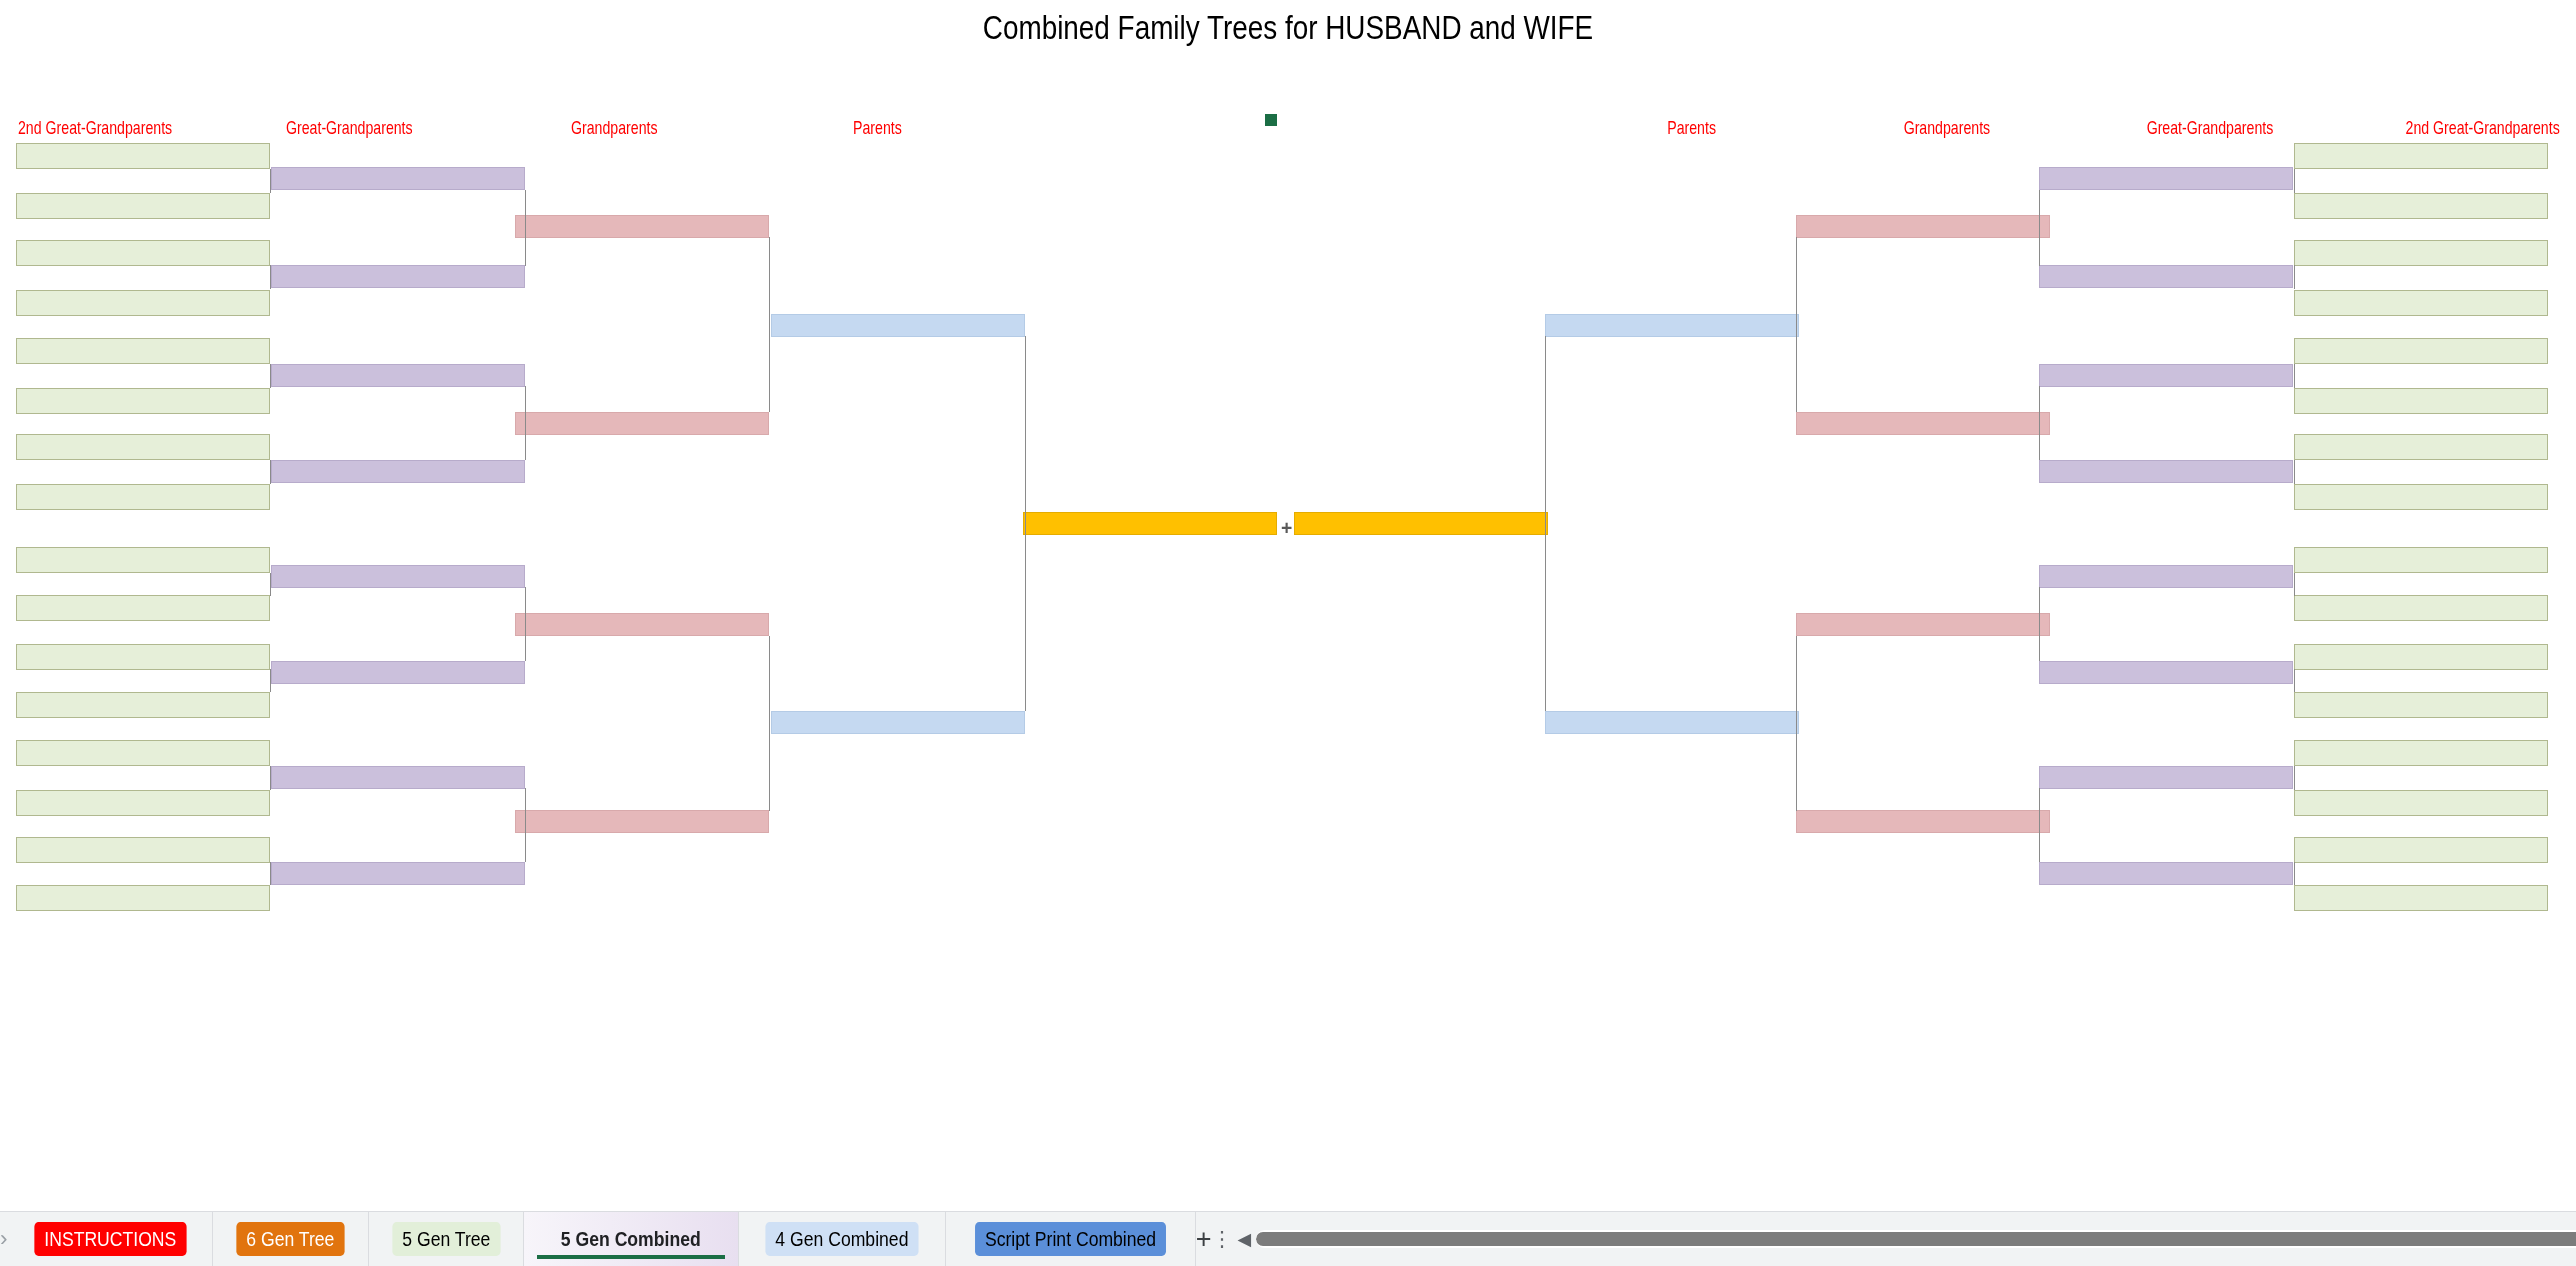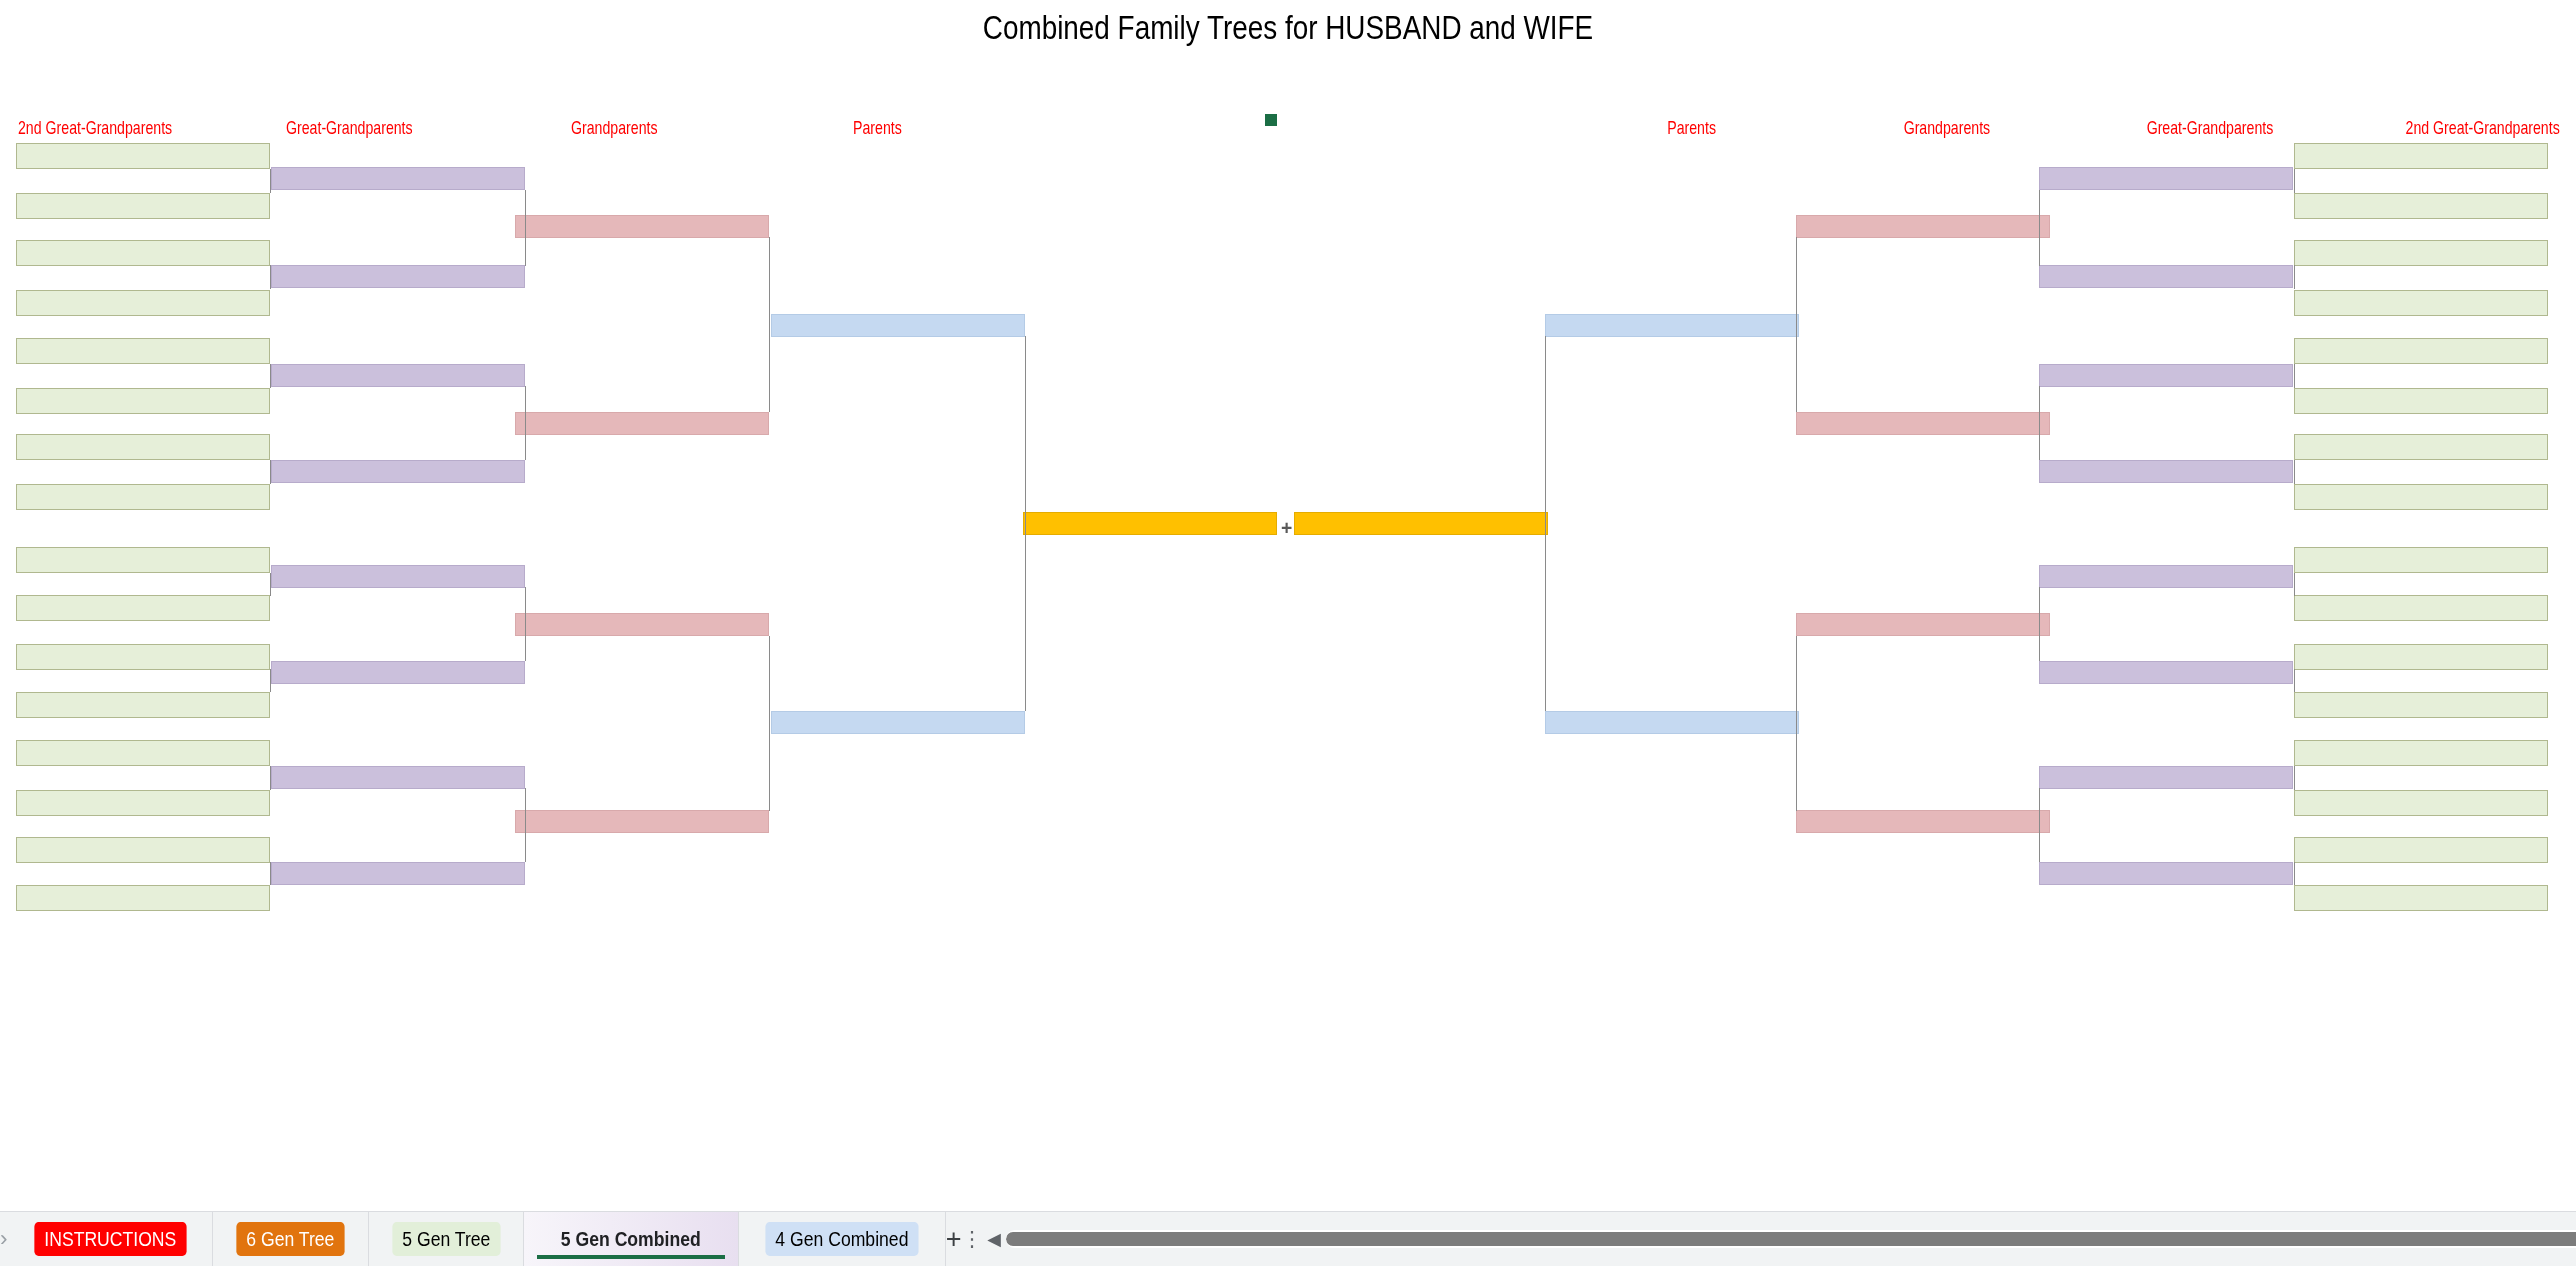--- a/index.html
+++ b/index.html
@@ -297,20 +297,23 @@
         </div>
         <div class="tab t-5gentree">
           <span class="tab-inner">5 Gen Tree</span>
         </div>
         <div class="tab t-5gencomb active">
           <span class="tab-inner">5 Gen Combined</span>
         </div>
         <div class="tab t-4gencomb">
           <span class="tab-inner">4 Gen Combined</span>
         </div>
+        <div class="tab t-script">
+          <span class="tab-inner">Script Print Combined</span>
+        </div>
       </div>
     <div class="tab-add">+</div>
     <div class="tabbar-spacer"></div>
     <div class="tab-menu-dots">⋮</div>
     <div class="hscroll-wrap">
       <span class="hscroll-left">◀</span>
       <div class="hscroll-track">
         <div class="hscroll-thumb"></div>
       </div>
     </div>

